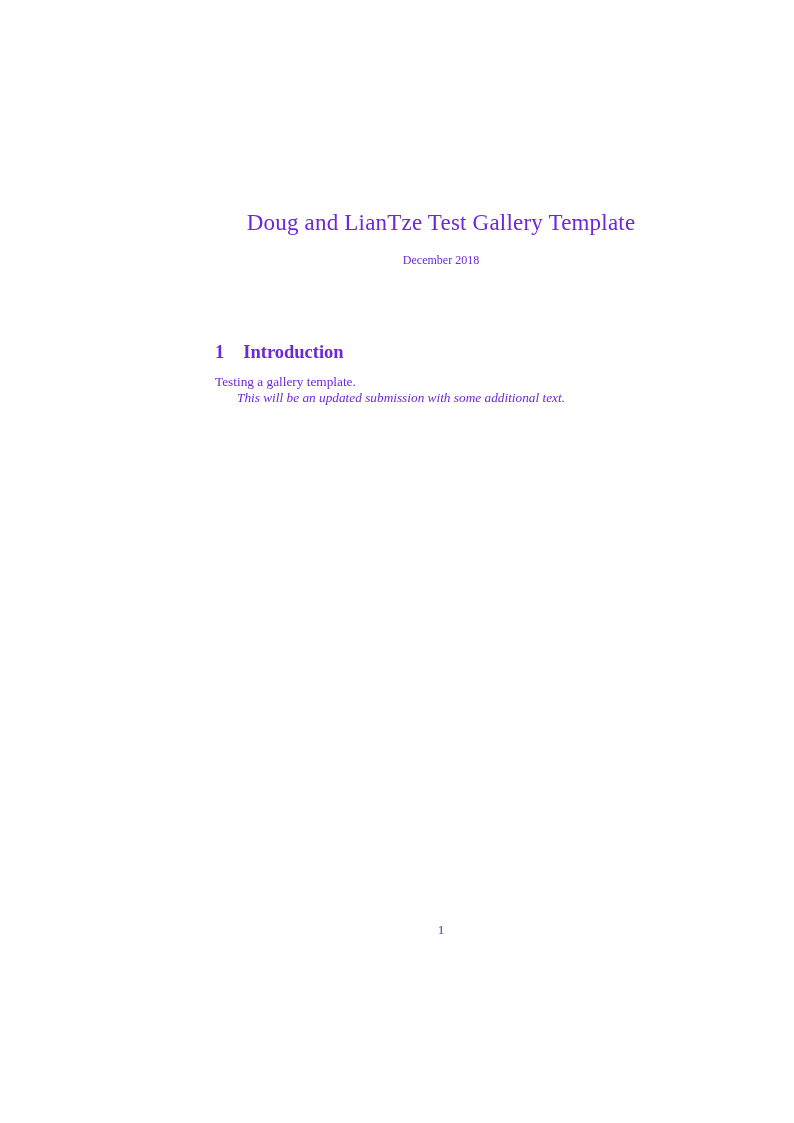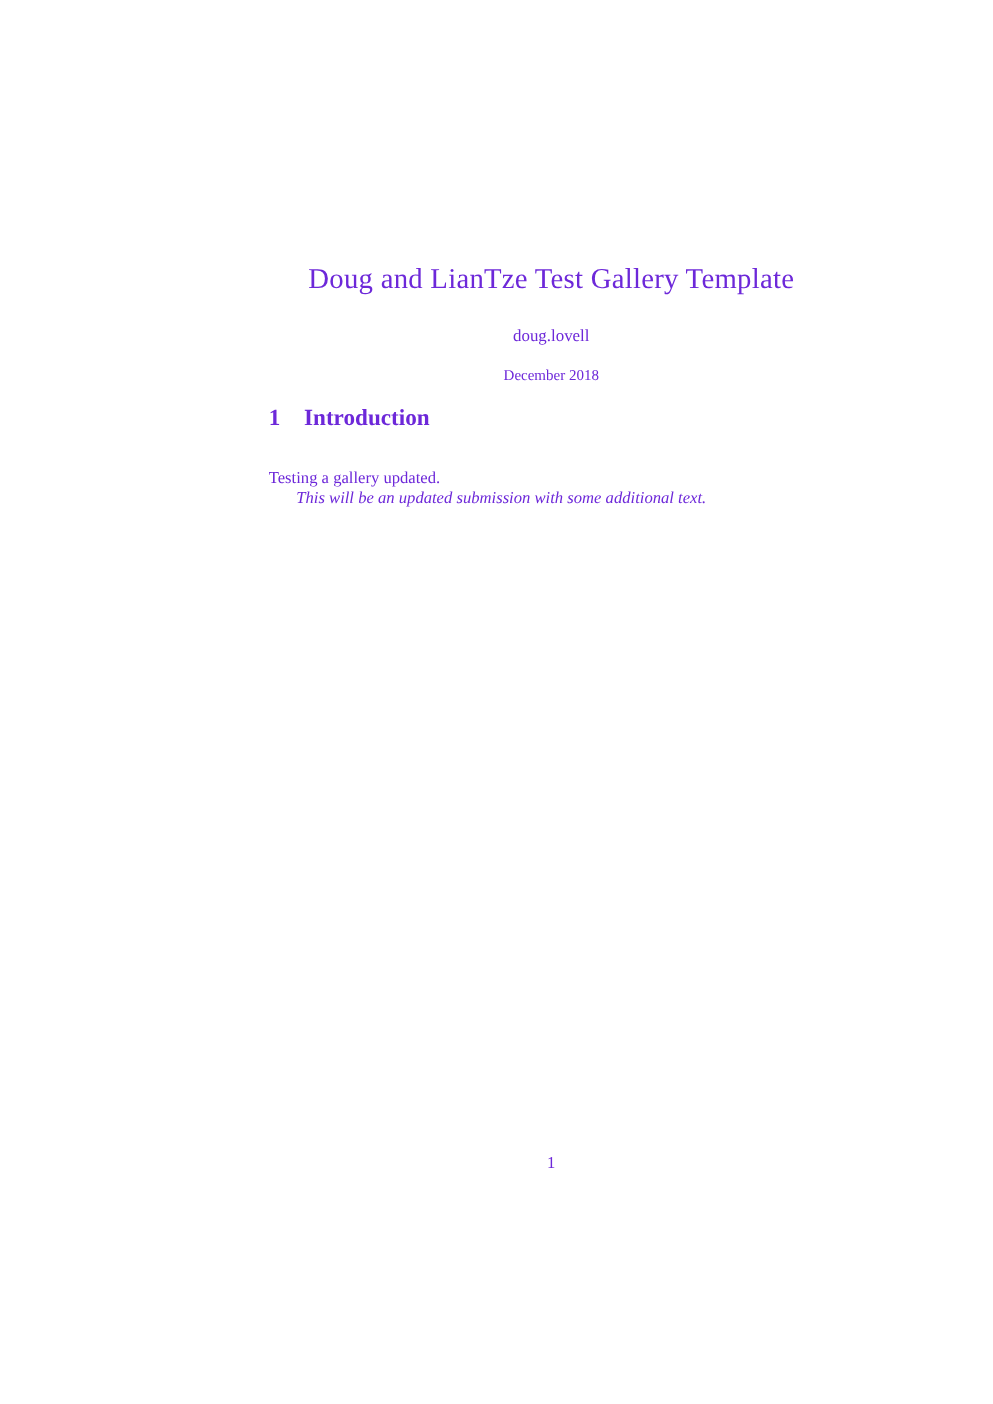--- a/index.html
+++ b/index.html
@@ -37,21 +37,21 @@
     line-height: 1.2;
   }
   .doc-date {
     font-size: 12px;
     margin: 16px 0 0 0;
     line-height: 1.2;
   }
   .section-heading {
     position: absolute;
     left: 178px;
-    top: 324px;
+    top: 341px;
     font-size: 18.5px;
     font-weight: bold;
     line-height: 1.2;
     white-space: nowrap;
   }
   .section-number {
     display: inline-block;
     margin-right: 19px;
   }
   .body-text {
@@ -79,28 +79,27 @@
     line-height: 1.2;
   }
 </style>
 </head>
 <body>
 
 <div class="page">
 
   <div class="title-block">
     <h1 class="doc-title">Doug and LianTze Test Gallery Template</h1>
-    <div class="doc-author">doug.lovell</div>
     <div class="doc-date">December 2018</div>
   </div>
 
   <div class="section-heading">
     <span class="section-number">1</span><span>Introduction</span>
   </div>
 
   <div class="body-text">
-    <p>Testing a gallery updated.</p>
+    <p>Testing a gallery template.</p>
     <p class="indented">This will be an updated submission with some additional text.</p>
   </div>
 
   <div class="page-number">1</div>
 
 </div>
 
 </body></html>

